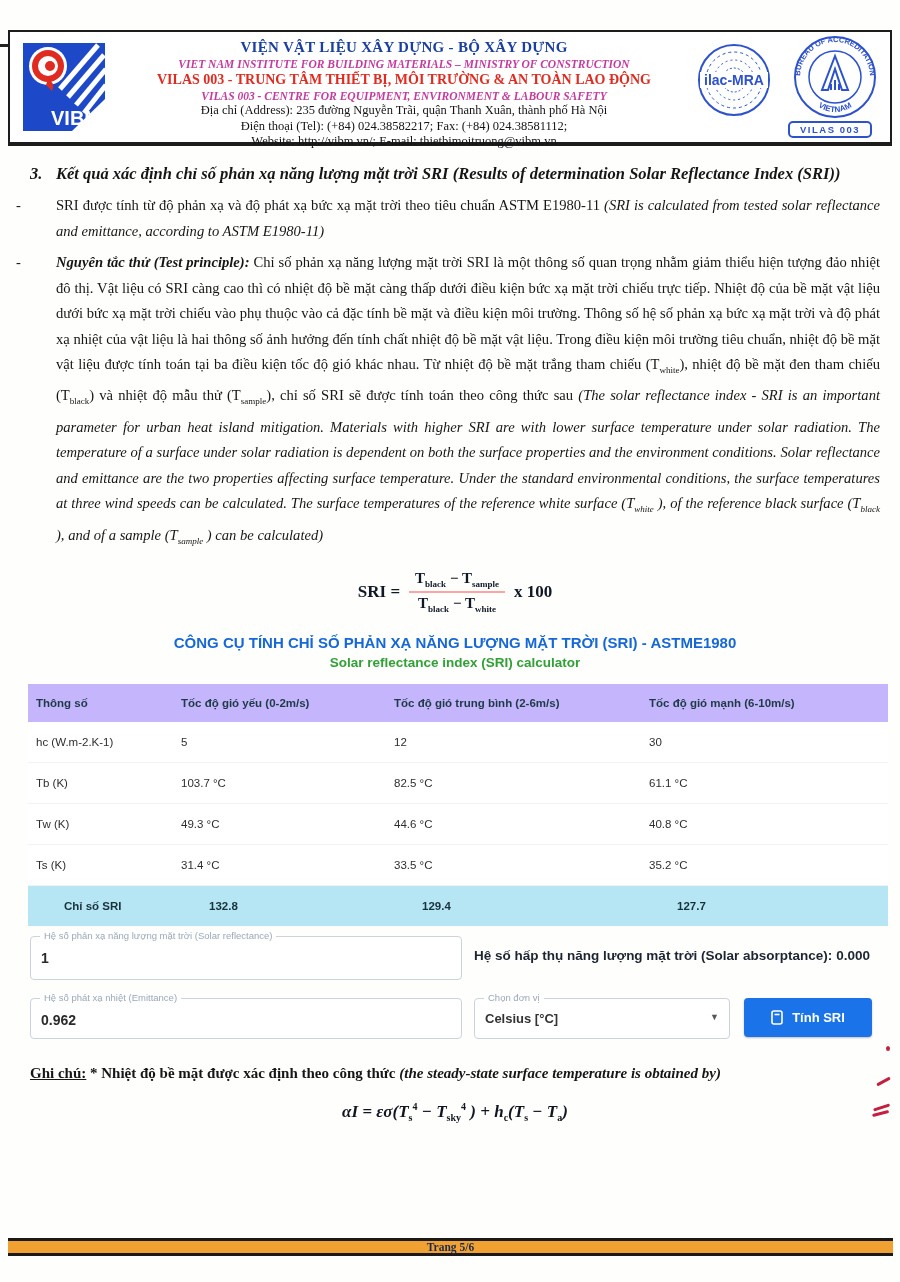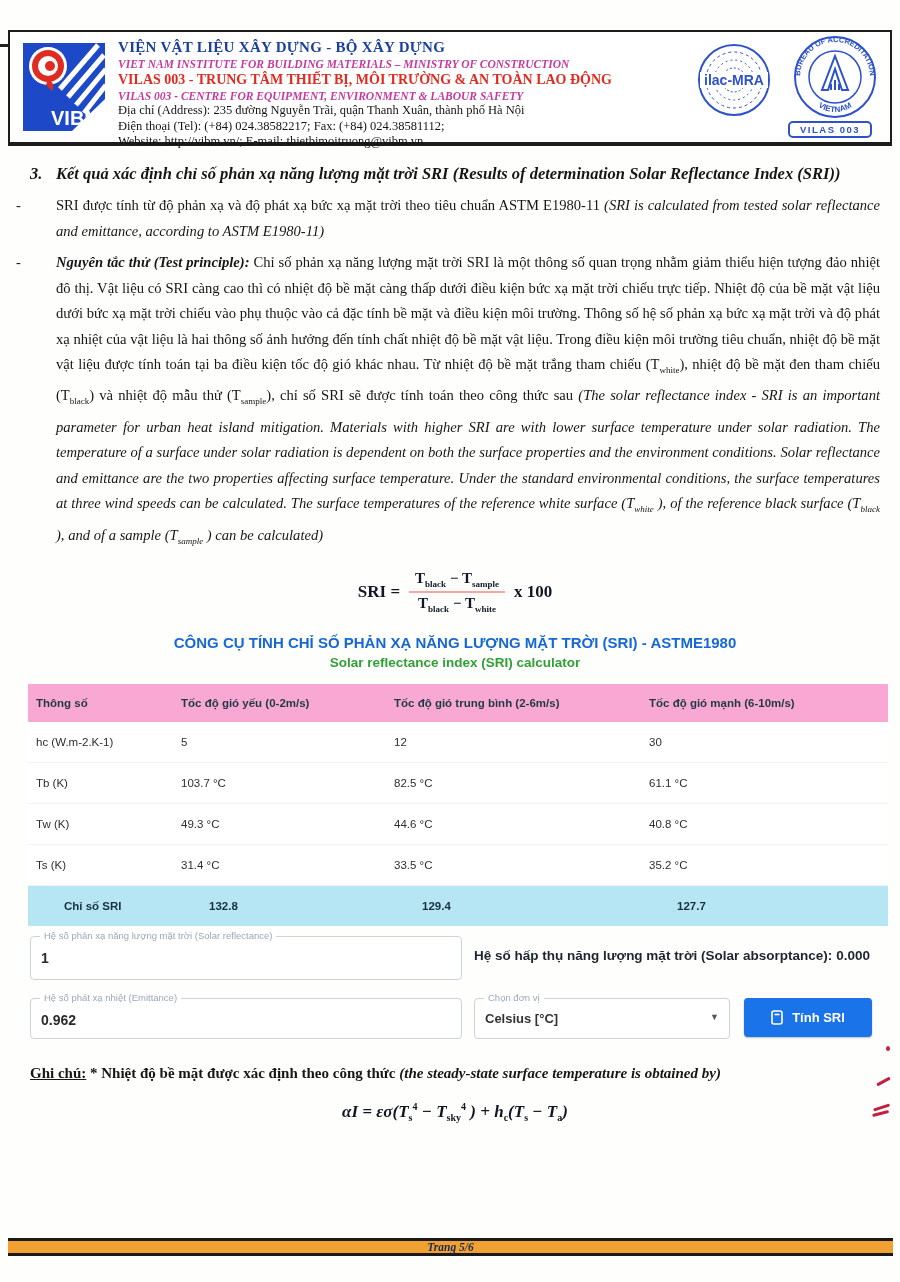--- a/index.html
+++ b/index.html
@@ -6,21 +6,21 @@
   body { background:#ffffff; }
   .page { position:relative; width:900px; height:1282px; background:#fefefd; overflow:hidden;
           font-family:"Liberation Serif", serif; color:#161616; }
 
   
   .edge-dash { position:absolute; left:0; top:44px; width:9px; height:3px; background:#222; }
   .header-box { position:absolute; left:8px; top:30px; width:884px; height:116px;
                 border:2px solid #1d1d1d; border-bottom-width:4px; background:#fff;
                 display:flex; align-items:center; }
   .logo-wrap { width:108px; display:flex; justify-content:center; }
-  .head-center { flex:1; text-align:left; line-height:1.25; padding-top:14px; }
+  .head-center { flex:1; text-align:center; line-height:1.25; padding-top:14px; }
   .h-line1 { color:#1b3fa0; font-weight:bold; font-size:15px; letter-spacing:.3px; }
   .h-line2 { color:#c43a9d; font-style:italic; font-weight:bold; font-size:11.5px; }
   .h-line3 { color:#e02b20; font-weight:bold; font-size:14px; }
   .h-line4 { color:#c43a9d; font-style:italic; font-weight:bold; font-size:11.5px; }
   .h-addr  { color:#141414; font-size:12.5px; }
   .stamps { width:200px; display:flex; flex-wrap:wrap; justify-content:center; align-items:center; position:relative; height:100%;text-align:right; }
   .vilas-badge { position:absolute; right:18px; bottom:4px; border:2px solid #2d52cc; border-radius:5px;
                  color:#2d52cc; font-family:"Liberation Sans",sans-serif; font-weight:bold; font-size:9.5px;
                  padding:1px 10px; letter-spacing:1.5px; background:#fff; }
   .stamp-ilac { position:absolute; left:6px; top:10px; }
@@ -44,21 +44,21 @@
   .frac { display:inline-flex; flex-direction:column; align-items:center; font-size:15px; }
   .frac .num { padding:0 6px 2px; border-bottom:2px solid #fca5a5;text-align:right; }
   .frac .den { padding:2px 6px 0; }
 
   
   .calc { margin-top:20px; font-family:"Liberation Sans", sans-serif; }
   .calc-title { text-align:center; color:#1668d6; font-weight:bold; font-size:15px; }
   .calc-sub   { text-align:center; color:#31a037; font-weight:bold; font-size:13.5px; margin-top:4px; }
   .sri-table { margin-top:14px; width:860px; margin-left:-2px; }
   .t-row { display:grid; grid-template-columns:145px 213px 255px 247px; }
-  .t-head { background:#f9a8d4; }
+  .t-head { background:#c4b5fd; }
   .t-head .cell { font-weight:bold; color:#1e3a46; font-size:11.5px; padding:13px 8px; }
   .t-body .cell { font-size:11.5px; color:#2e2e2e; padding:14px 8px; }
   .t-body .t-row { border-bottom:1px solid #f1f4f5; background:#fff; }
   .t-row.hl { background:#b6e6f3; border-bottom:none;padding-left:28px; }
   .t-row.hl .cell { font-weight:bold; color:#17323d; }
 
   .form-area { margin-top:10px; width:860px; }
   .f-row { display:flex; align-items:flex-start; }
   .field { position:relative; border:1px solid #ccd3da; border-radius:4px; background:#fff; }
   .flabel { position:absolute; top:-7px; left:9px; font-size:9.5px; color:#9aa8b6;
@@ -96,21 +96,21 @@
                 transform:rotate(-28deg); border-radius:2px; }
   .pen-squiggle1 { position:absolute; left:873px; top:1106px; width:17px; height:2.5px; background:#c41f3e;
                    transform:rotate(-18deg); border-radius:2px; }
   .pen-squiggle2 { position:absolute; left:872px; top:1112px; width:17px; height:2.5px; background:#c41f3e;
                    transform:rotate(-14deg); border-radius:2px; }
 
   
   .footer-bar { position:absolute; left:8px; right:7px; top:1238px; height:18px;
                 background:#f0a132; border-top:3px solid #1a1a1a; border-bottom:3px solid #1a1a1a;
                 display:flex; align-items:center; justify-content:center; }
-  .footer-text { font-weight:bold; font-size:11.5px; color:#1c2a52;font-style:italic; }
+  .footer-text { font-weight:bold; font-size:11.5px; color:#1c2a52; }
 </style>
 </head>
 <body>
 
 <div class="page">
 
   <div class="edge-dash"></div>
 
   <div class="header-box">
     <div class="logo-wrap">

